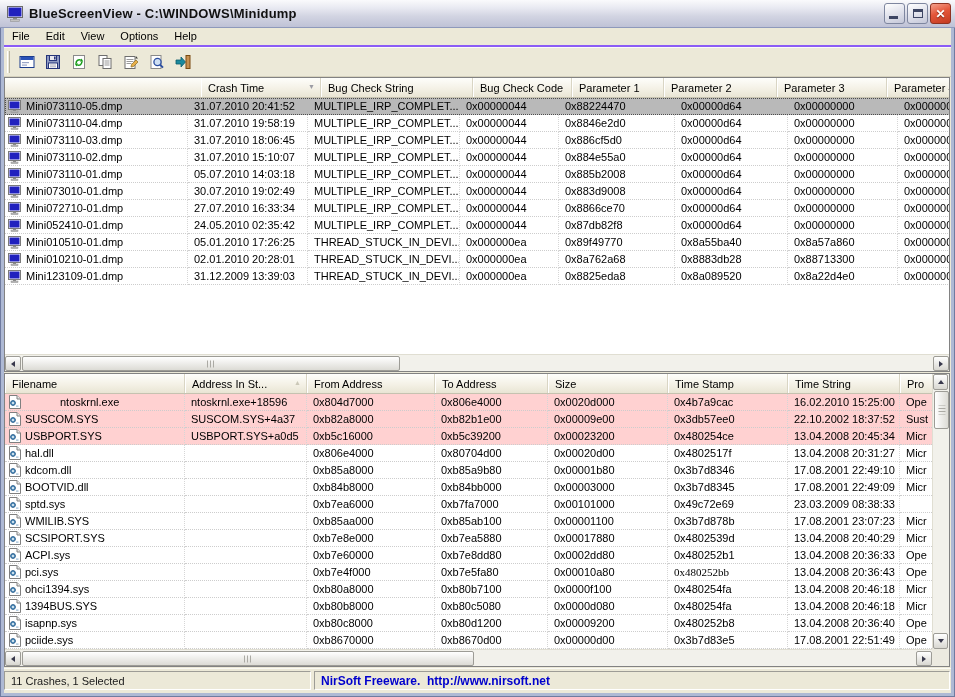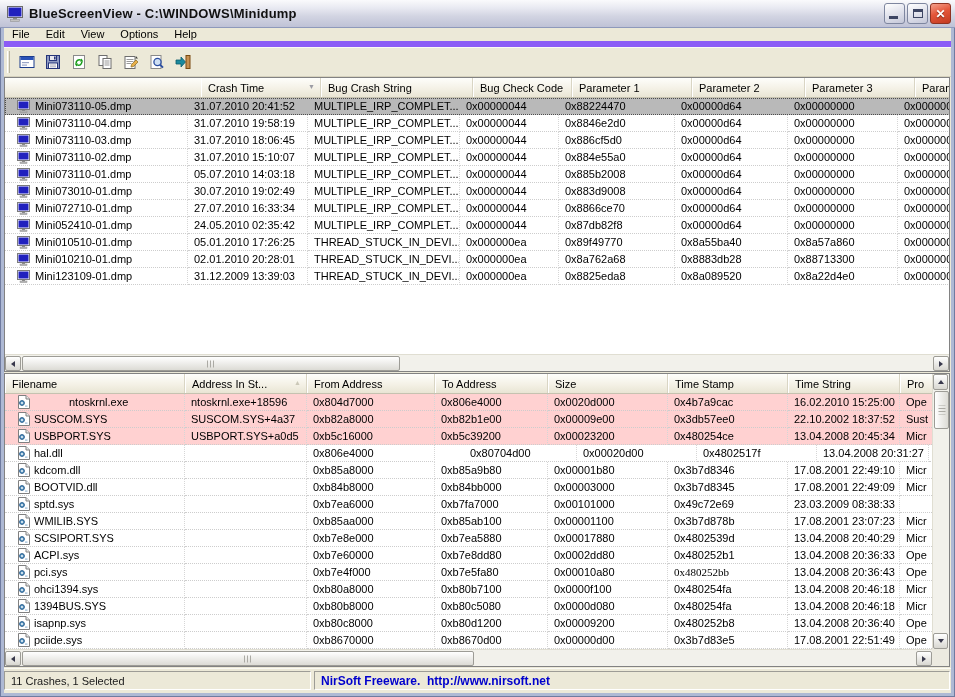--- a/index.html
+++ b/index.html
@@ -17,21 +17,21 @@
   .wbtn { width:21px; height:21px; border:1px solid #7E869F; border-radius:3px;
     background:linear-gradient(160deg,#FFFFFF 0%,#E4E5EE 45%,#C4C7D8 100%);
     display:flex; align-items:center; justify-content:center; cursor:default; position:relative; }
   .wbtn.close { background:linear-gradient(160deg,#F4A08B 0%,#E4573B 45%,#C23A20 100%); border-color:#8F3322; }
   .g-min { position:absolute; left:4px; bottom:4px; width:9px; height:3px; background:#3D4563; }
   .g-max { width:10px; height:9px; border:1px solid #3D4563; border-top:3px solid #3D4563; background:transparent; }
   .g-close { color:#fff; font-size:12px; font-weight:bold; line-height:1; text-shadow:0 1px 1px #7a2211; }
 
   
   .menubar { position:absolute; left:4px; top:28px; width:947px; height:19px; background:#ECE9D8;
-    display:flex; align-items:center; border-bottom:6px solid #8b5cf6; }
+    display:flex; align-items:center; border-bottom:2px solid #8b5cf6; }
   .menuitem { font-size:11px; color:#000; padding:2px 8px 3px 8px; cursor:default; }
 
   
   .toolbar { position:absolute; left:4px; top:47px; width:947px; height:30px; background:#ECE9D8;
     border-top:1px solid #FBFAF4; border-bottom:1px solid #D6D2BE; display:flex; align-items:center; }
   .tgrip { width:3px; height:22px; margin:0 5px 0 3px; border-left:1px solid #FFFFFF; border-right:1px solid #B9B5A2; }
   .tbtn { width:24px; height:24px; background:transparent; border:1px solid transparent; margin-right:2px;
     display:flex; align-items:center; justify-content:center; }
 
   
@@ -42,21 +42,21 @@
     background:linear-gradient(180deg,#FEFEFB 0%,#F4F1E6 55%,#E9E5D4 100%); border-bottom:1px solid #C6C2B0; }
   .hcell { flex:0 0 auto; position:relative; padding:4px 14px 0 7px; font-size:11px; color:#000;
     white-space:nowrap; overflow:hidden; border-right:1px solid #D9D5C4; box-shadow:inset 1px 0 0 #FFFFFF; }
   .sort { position:absolute; right:5px; top:5px; font-size:7px; line-height:1; }
   .sort.desc { color:#9C9CA4; }
   .sort.asc  { color:#CBC8B8; }
   .lv-body { position:absolute; left:0; top:20px; bottom:17px; right:0; background:#fff; overflow:hidden; }
   .lrow { display:flex; height:17px; width:max-content; cursor:default; }
   .cell { flex:0 0 auto; padding:2px 4px 0 6px; font-size:11px; color:#000; white-space:nowrap; overflow:hidden;
     border-right:1px dotted #D6D6D6; border-bottom:1px dotted #CDCDCD; height:17px; }
-  .cell.first { display:flex; align-items:center; padding-top:0; padding-left:12px; gap:4px; }
+  .cell.first { display:flex; align-items:center; padding-top:0; padding-left:3px; gap:4px; }
   .lrow.selected { outline:1px dotted #4C4C4C; outline-offset:-1px; }
   .lrow.selected .cell { border-right-color:transparent; }
 
   
   .hscroll { position:absolute; left:0; bottom:0; height:17px; background:#F2F1EB; border-top:1px solid #E0DED2; }
   #upperPane .hscroll { right:0; }
   #lowerPane .hscroll { right:17px; }
   .vscroll { position:absolute; right:0; top:0; bottom:17px; width:17px; background:#F2F1EB; border-left:1px solid #E0DED2; }
   .corner { position:absolute; right:0; bottom:0; width:17px; height:17px; background:#ECEAE0; }
   .sbtn { position:absolute; width:16px; height:15px; top:1px; border:1px solid #9D9C96; border-radius:2px;
@@ -187,23 +187,23 @@
         <polygon points="1,6 6,6 6,3 10.5,8 6,13 6,10 1,10" fill="#1B8A9E" stroke="#0A5A6A" stroke-width="0.8"></polygon>
         <rect x="11" y="1.5" width="4" height="13" fill="#C89050" stroke="#7A4A10"></rect>
       </svg>
     </button>
   </div>
 
   <div class="pane" id="upperPane">
     <div class="lv-header">
         <div class="hcell" style="width: 196px; margin-top: 44px;"><span>Dump File</span></div>
         <div class="hcell" style="width: 120px;"><span>Crash Time</span><span class="sort desc">▼</span></div>
-        <div class="hcell" style="width: 152px;"><span>Bug Crash String</span></div>
+        <div class="hcell" style="width: 152px;"><span>Bug Check String</span></div>
         <div class="hcell" style="width: 99px;"><span>Bug Check Code</span></div>
-        <div class="hcell" style="width: 120px;"><span>Parameter 1</span></div>
+        <div class="hcell" style="width: 92px;"><span>Parameter 1</span></div>
         <div class="hcell" style="width: 113px;"><span>Parameter 2</span></div>
         <div class="hcell" style="width: 110px;"><span>Parameter 3</span></div>
         <div class="hcell" style="width: 74px;"><span>Parameter 4</span></div>
       </div>
     <div class="lv-body">
         <div class="lrow selected" style="background: rgb(185, 185, 185);">
           <div class="cell first" style="width: 183px;">
   <svg width="14" height="13" viewBox="0 0 14 13">
     <rect x="0.5" y="0.5" width="12" height="9" fill="#FFFFFF" stroke="#7B7B7B"></rect>
     <rect class="screen" x="1.5" y="1.5" width="10" height="7" fill="#2121BE"></rect>
@@ -487,21 +487,21 @@
     <path d="M1.5 0.5 h7.5 l3.5 3.5 v9.5 h-11 z" fill="#FFFFFF" stroke="#808080"></path>
     <path d="M9 0.5 v3.5 h3.5" fill="#EAEAEA" stroke="#808080"></path>
     <circle cx="5" cy="8" r="2.4" fill="#5E9AC4" stroke="#2A5E8E"></circle>
     <circle cx="5" cy="8" r="0.9" fill="#FFFFFF"></circle>
     <rect x="8" y="10.5" width="2.5" height="1.2" fill="#9ABAD4"></rect>
   </svg>
 <span>hal.dll</span>
           </div>
           <div class="cell" style="width: 122px;"></div>
           <div class="cell" style="width: 128px;">0x806e4000</div>
-          <div class="cell" style="width: 113px; margin-left: 29px;">0x80704d00</div>
+          <div class="cell" style="width: 113px;">0x80704d00</div>
           <div class="cell" style="width: 120px;">0x00020d00</div>
           <div class="cell" style="width: 120px;">0x4802517f</div>
           <div class="cell" style="width: 112px;">13.04.2008 20:31:27</div>
           <div class="cell" style="width: 60px;">Micr</div>
         </div>
         <div class="lrow">
           <div class="cell first" style="width: 180px;">
   <svg width="13" height="14" viewBox="0 0 13 14">
     <path d="M1.5 0.5 h7.5 l3.5 3.5 v9.5 h-11 z" fill="#FFFFFF" stroke="#808080"></path>
     <path d="M9 0.5 v3.5 h3.5" fill="#EAEAEA" stroke="#808080"></path>

